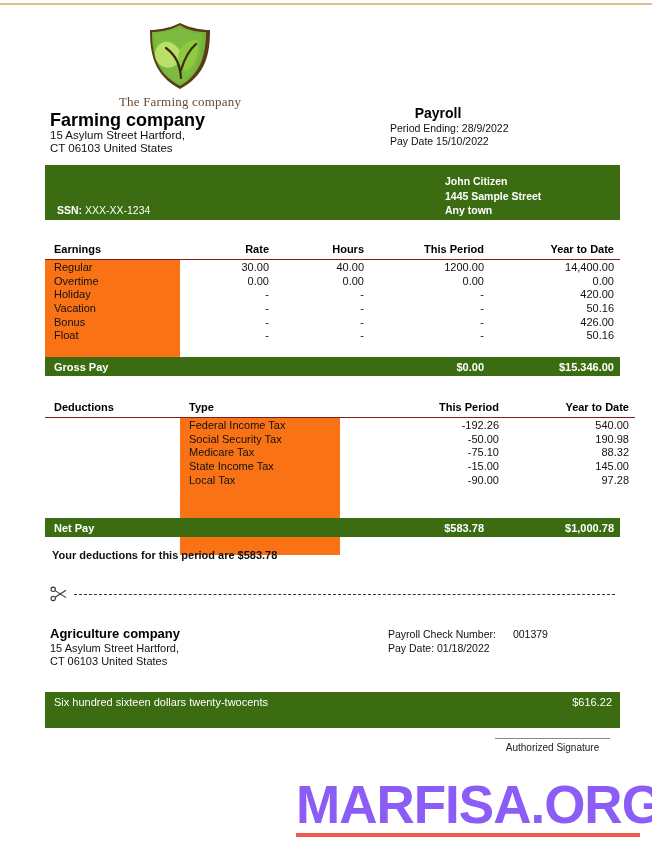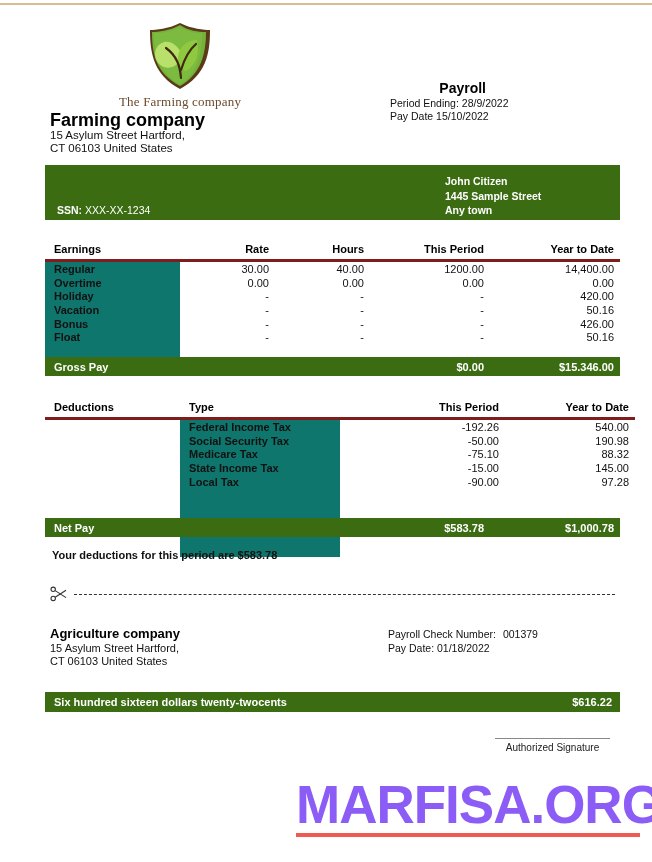--- a/index.html
+++ b/index.html
@@ -75,23 +75,24 @@
   }
   .payroll-block {
     position: absolute;
     left: 390px;
     top: 80px;
   }
   .payroll-title {
     font-size: 14px;
     font-weight: bold;
     color: #000;
-    text-align: right;
+    text-align: center;
     width: 96px;
     margin-bottom: 1px;
+    margin-top: 25px;
   }
   .payroll-line {
     font-size: 10.5px;
     color: #111;
     line-height: 13px;
   }
 
   
   .emp-bar {
     position: absolute;
@@ -132,38 +133,38 @@
   .tbl table {
     width: 575px;
     border-collapse: collapse;
     table-layout: fixed;
   }
   .tbl th {
     font-size: 11px;
     font-weight: bold;
     color: #000;
     padding: 3px 6px 4px 6px;
-    border-bottom: 3px solid #7f1d1d;
+    border-bottom: 1px solid #7f1d1d;
     text-align: right;
     white-space: nowrap;
   }
   .tbl th.lbl { text-align: left; padding-left: 9px; }
   .tbl td {
     font-size: 11px;
     color: #111;
     padding: 0.5px 6px;
     text-align: right;
     height: 12.7px;
     white-space: nowrap;
   }
   .tbl td.lbl {
     text-align: left;
     padding-left: 9px;
   }
-  .hl { background: #0f766e; font-weight: bold; }
+  .hl { background: #f97316; }
 
   .col-lbl   { width: 135px; }
   .col-type  { width: 160px; }
   .col-rate  { width: 95px; }
   .col-hours { width: 95px; }
   .col-tp    { width: 120px; }
   .col-ytd   { width: 130px; }
 
   
   .total-bar {
@@ -240,32 +241,32 @@
   .check-block {
     position: absolute;
     left: 388px;
     top: 627px;
     font-size: 10.5px;
     color: #111;
     line-height: 14px;
   }
   .check-num-val {
     display: inline-block;
-    margin-left: 4px;
+    margin-left: 14px;
   }
   .words-bar {
     position: absolute;
     left: 45px;
     top: 692px;
     width: 575px;
-    height: 20px;
+    height: 36px;
     background: #3b6c12;
     color: #fff;
     font-size: 11px;
-    font-weight: bold;
+    font-weight: normal;
   }
   .words-bar .w-txt { position: absolute; left: 9px; top: 4px; }
   .words-bar .w-amt { position: absolute; right: 8px; top: 4px; }
   .sig-wrap {
     position: absolute;
     left: 495px;
     top: 738px;
     width: 115px;
     text-align: center;
   }

